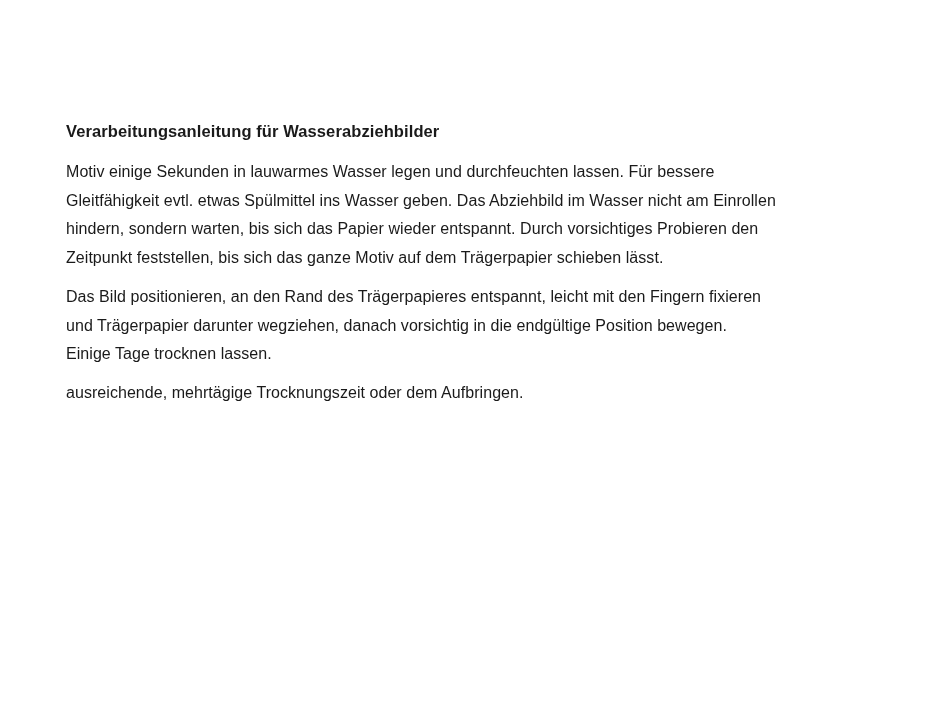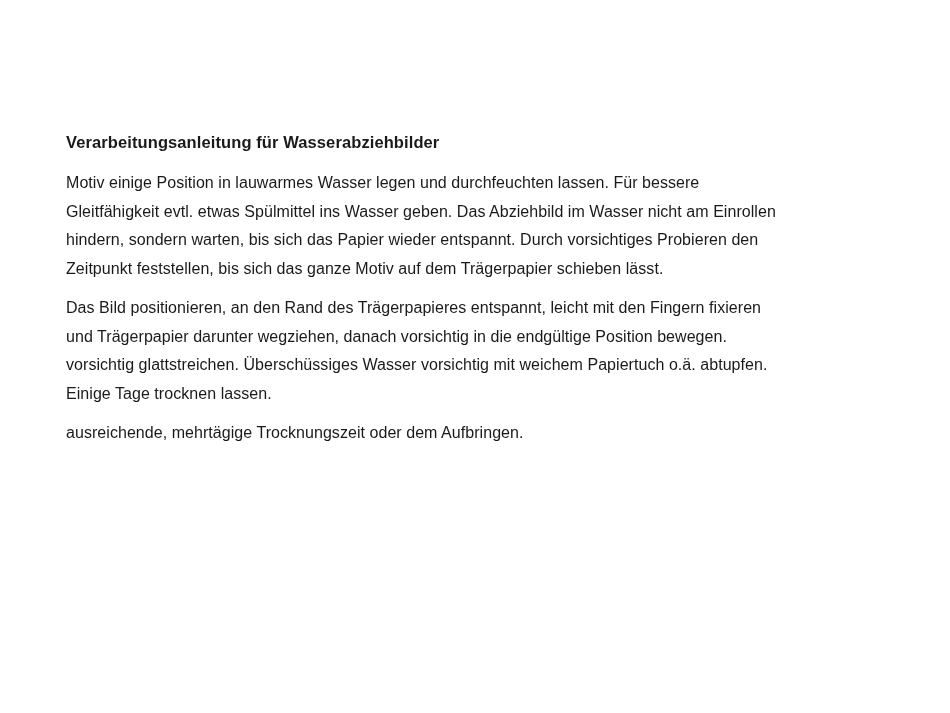--- a/index.html
+++ b/index.html
@@ -11,21 +11,21 @@
     position: relative;
     width: 950px;
     height: 713px;
     background: #ffffff;
     overflow: hidden;
     font-family: "Liberation Sans", "DejaVu Sans", sans-serif;
     color: #1a1a1a;
   }
   .content {
     position: absolute;
-    top: 128px;
+    top: 117px;
     left: 66px;
     width: 822px;
   }
   .doc-title {
     font-size: 16.5px;
     font-weight: 700;
     line-height: 29px;
     margin: 0 0 12px 0;
     white-space: nowrap;
     letter-spacing: 0.1px;
@@ -42,31 +42,30 @@
 </style>
 </head>
 <body>
 
 <div class="page">
   <div class="content">
 
     <h1 class="doc-title">Verarbeitungsanleitung für Wasserabziehbilder</h1>
 
     <div class="para">
-      <div class="line">Motiv einige Position in lauwarmes Wasser legen und durchfeuchten lassen. Für bessere</div>
+      <div class="line">Motiv einige Sekunden in lauwarmes Wasser legen und durchfeuchten lassen. Für bessere</div>
       <div class="line">Gleitfähigkeit evtl. etwas Spülmittel ins Wasser geben. Das Abziehbild im Wasser nicht am Einrollen</div>
       <div class="line">hindern, sondern warten, bis sich das Papier wieder entspannt. Durch vorsichtiges Probieren den</div>
       <div class="line">Zeitpunkt feststellen, bis sich das ganze Motiv auf dem Trägerpapier schieben lässt.</div>
     </div>
 
 
     <div class="para">
       <div class="line">Das Bild positionieren, an den Rand des Trägerpapieres entspannt, leicht mit den Fingern fixieren</div>
       <div class="line">und Trägerpapier darunter wegziehen, danach vorsichtig in die endgültige Position bewegen.</div>
-      <div class="line">vorsichtig glattstreichen. Überschüssiges Wasser vorsichtig mit weichem Papiertuch o.ä. abtupfen.</div>
       <div class="line">Einige Tage trocknen lassen.</div>
     </div>
 
     <div class="para">
       <div class="line">ausreichende, mehrtägige Trocknungszeit oder dem Aufbringen.</div>
     </div>
 
   </div>
 </div>
 

